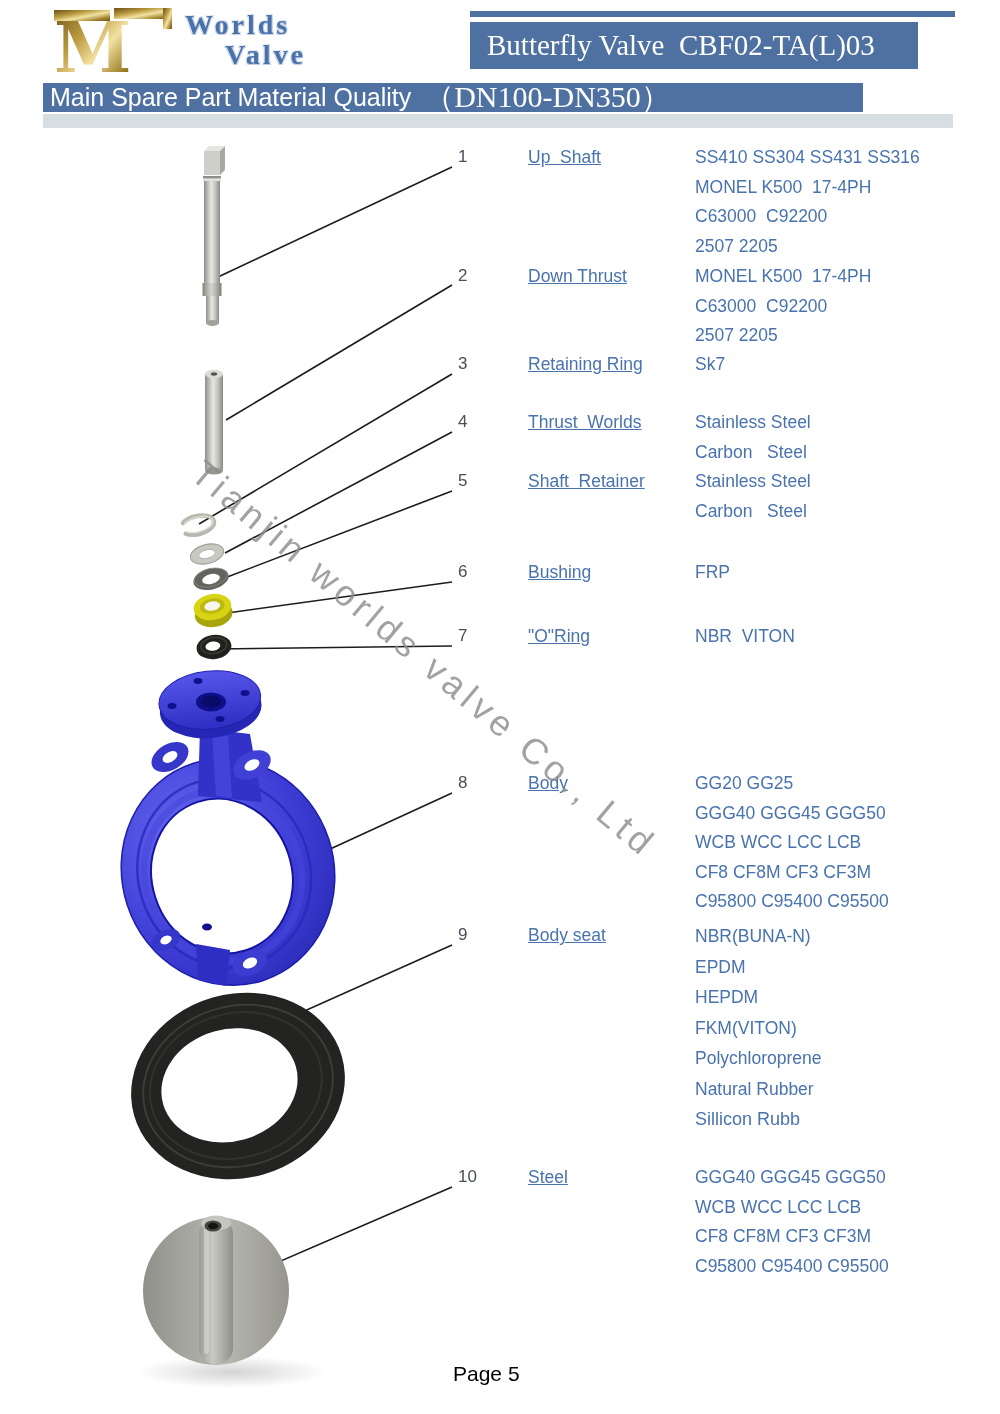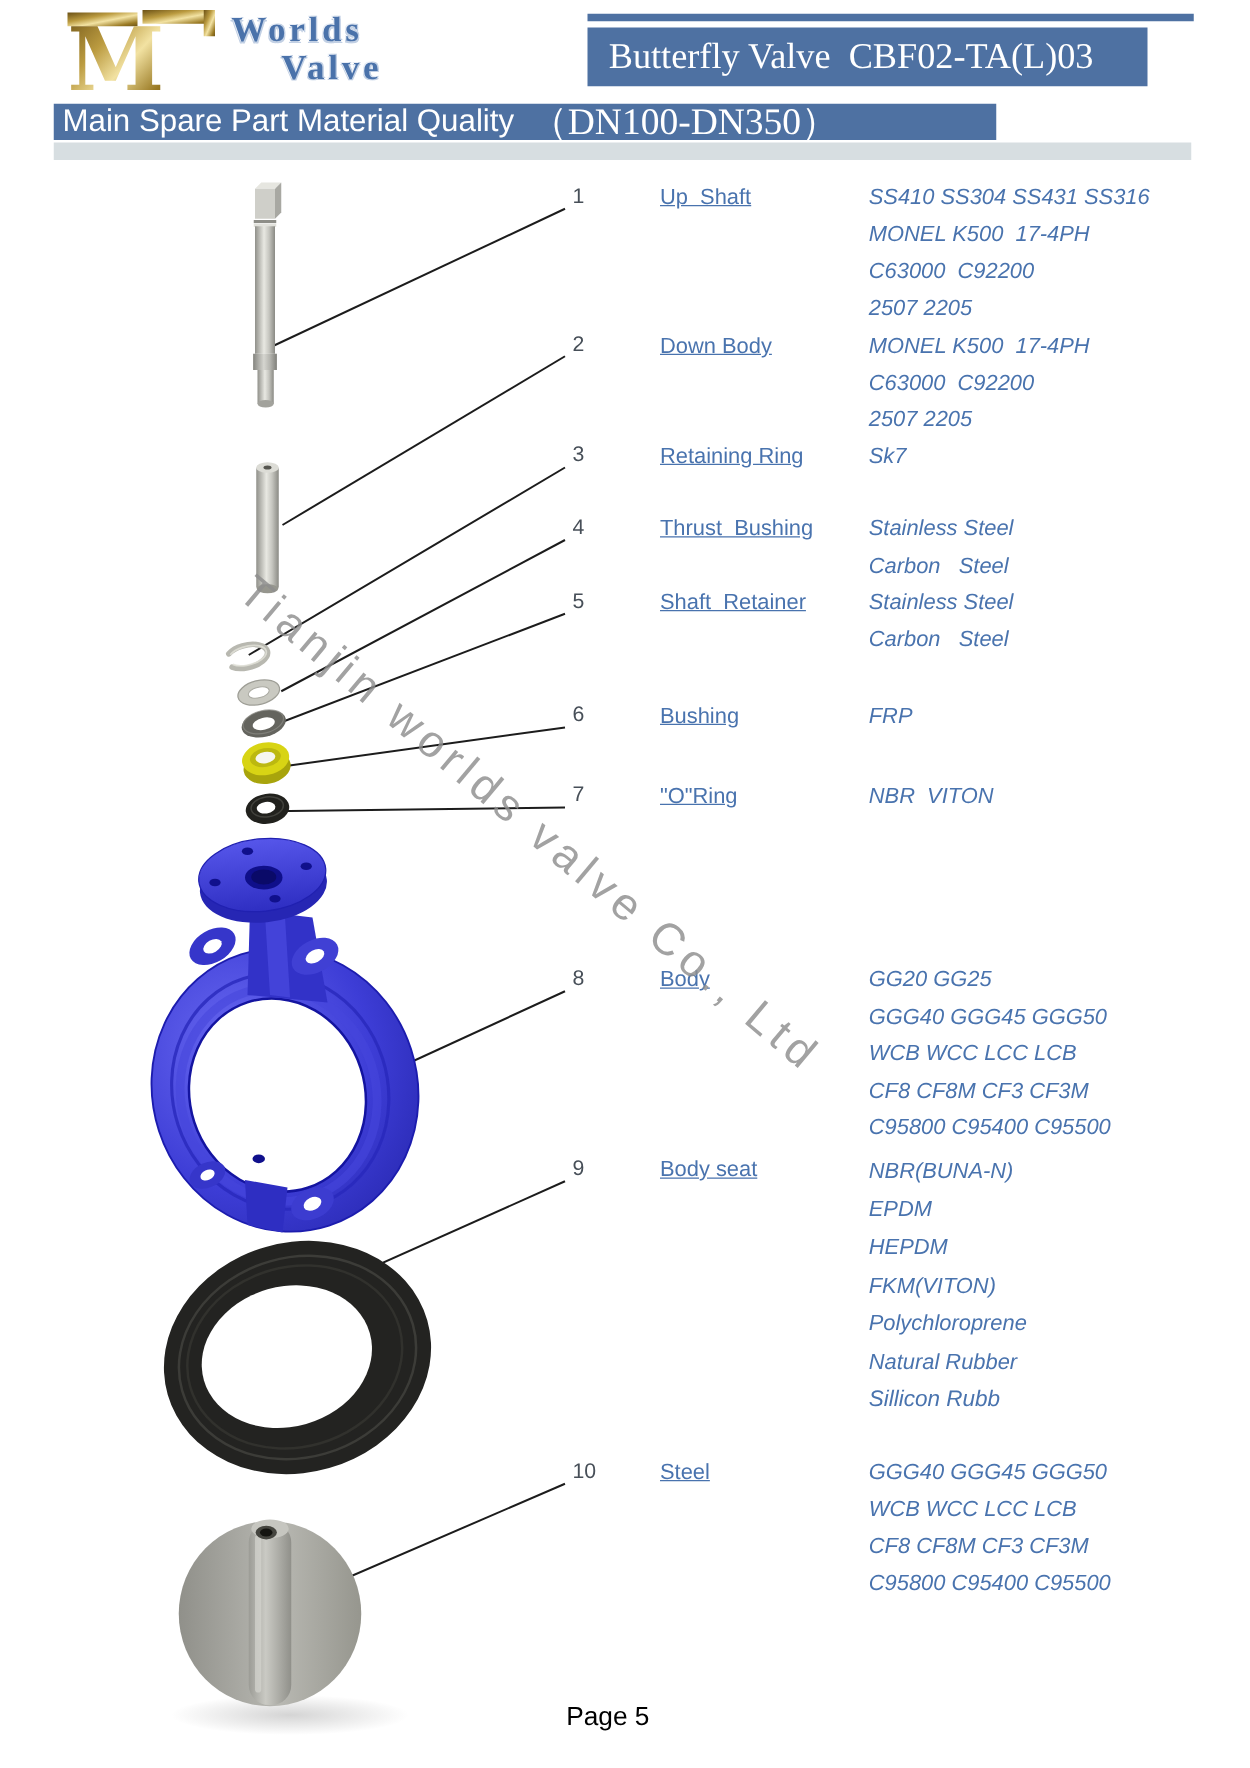--- a/index.html
+++ b/index.html
@@ -13,33 +13,33 @@
   .logo-text{position:absolute;left:133px;top:4px;
     font-family:Liberation Serif, serif;font-weight:bold;font-size:28px;
     color:#4a72aa;letter-spacing:3px;line-height:30px;
     text-shadow:1px 1px 0 #c2d0e4,-1px -1px 0 #e9eef6,1px -1px 0 #c2d0e4,-1px 1px 0 #c2d0e4;}
   .logo-line2{margin-left:40px;}
   
   .top-rule{position:absolute;left:470px;top:11px;width:485px;height:6px;background:#4e71a2;}
   .title-banner{position:absolute;left:470px;top:22px;width:448px;height:47px;background:#4e71a2;}
   .title-banner span{display:block;white-space:pre;padding-left:17px;line-height:47px;
     font-family:"Liberation Serif",serif;font-size:29px;color:#ffffff;}
-  .main-banner{position:absolute;left:43px;top:83px;width:754px;height:29px;background:#4e71a2;
+  .main-banner{position:absolute;left:43px;top:83px;width:820px;height:29px;background:#4e71a2;
     display:flex;align-items:center;padding-left:7px;box-sizing:border-box;}
   .mb-main{font-family:"Liberation Sans",sans-serif;font-size:25px;color:#ffffff;white-space:pre;}
   .mb-range{font-family:"Liberation Serif",serif;font-size:30px;color:#ffffff;white-space:pre;margin-left:6px;}
   .gray-bar{position:absolute;left:43px;top:114px;width:910px;height:14px;background:#d7dee1;}
   
   .diagram{position:absolute;left:0;top:0;z-index:2;pointer-events:none;}
   
   .prow{position:absolute;left:0;width:1000px;z-index:3;}
   .pnum{position:absolute;left:458px;width:36px;font-size:17px;color:#474f58;white-space:pre;}
   .pname{position:absolute;left:528px;font-size:17.5px;color:#4973ae;white-space:pre;text-decoration:underline;}
   .pmats{position:absolute;left:695px;font-size:17.5px;color:#4973ae;line-height:29.5px;margin-top:-4px;}
-  .pmats div{white-space:pre;font-style:italic;}
+  .pmats div{white-space:pre;}
   .row9 .pmats{line-height:30.5px;}
   .row9 .pmats div:nth-child(7){font-size:18px;}
   
   .watermark{position:absolute;left:210px;top:452px;z-index:5;
     font-family:"Liberation Sans",sans-serif;font-size:36px;letter-spacing:5px;
     color:#8e8e8e;opacity:0.82;white-space:pre;
     transform:rotate(40deg);transform-origin:left top;pointer-events:none;}
   
   .page-num{position:absolute;left:453px;top:1362px;font-size:21px;color:#000000;z-index:3;}
 </style>
@@ -242,39 +242,39 @@
     <div class="pmats">
       <div>SS410 SS304 SS431 SS316</div>
       <div>MONEL K500  17-4PH</div>
       <div>C63000  C92200</div>
       <div>2507 2205</div>
     </div>
   </div>
 
   <div class="prow" style="top:266px">
     <span class="pnum">2</span>
-    <span class="pname">Down Body</span>
+    <span class="pname">Down Thrust</span>
     <div class="pmats">
       <div>MONEL K500  17-4PH</div>
       <div>C63000  C92200</div>
       <div>2507 2205</div>
     </div>
   </div>
 
   <div class="prow" style="top:354px">
     <span class="pnum">3</span>
     <span class="pname">Retaining Ring</span>
     <div class="pmats">
       <div>Sk7</div>
     </div>
   </div>
 
   <div class="prow" style="top:412px">
     <span class="pnum">4</span>
-    <span class="pname">Thrust  Bushing</span>
+    <span class="pname">Thrust  Worlds</span>
     <div class="pmats">
       <div>Stainless Steel</div>
       <div>Carbon   Steel</div>
     </div>
   </div>
 
   <div class="prow" style="top:471px">
     <span class="pnum">5</span>
     <span class="pname">Shaft  Retainer</span>
     <div class="pmats">

